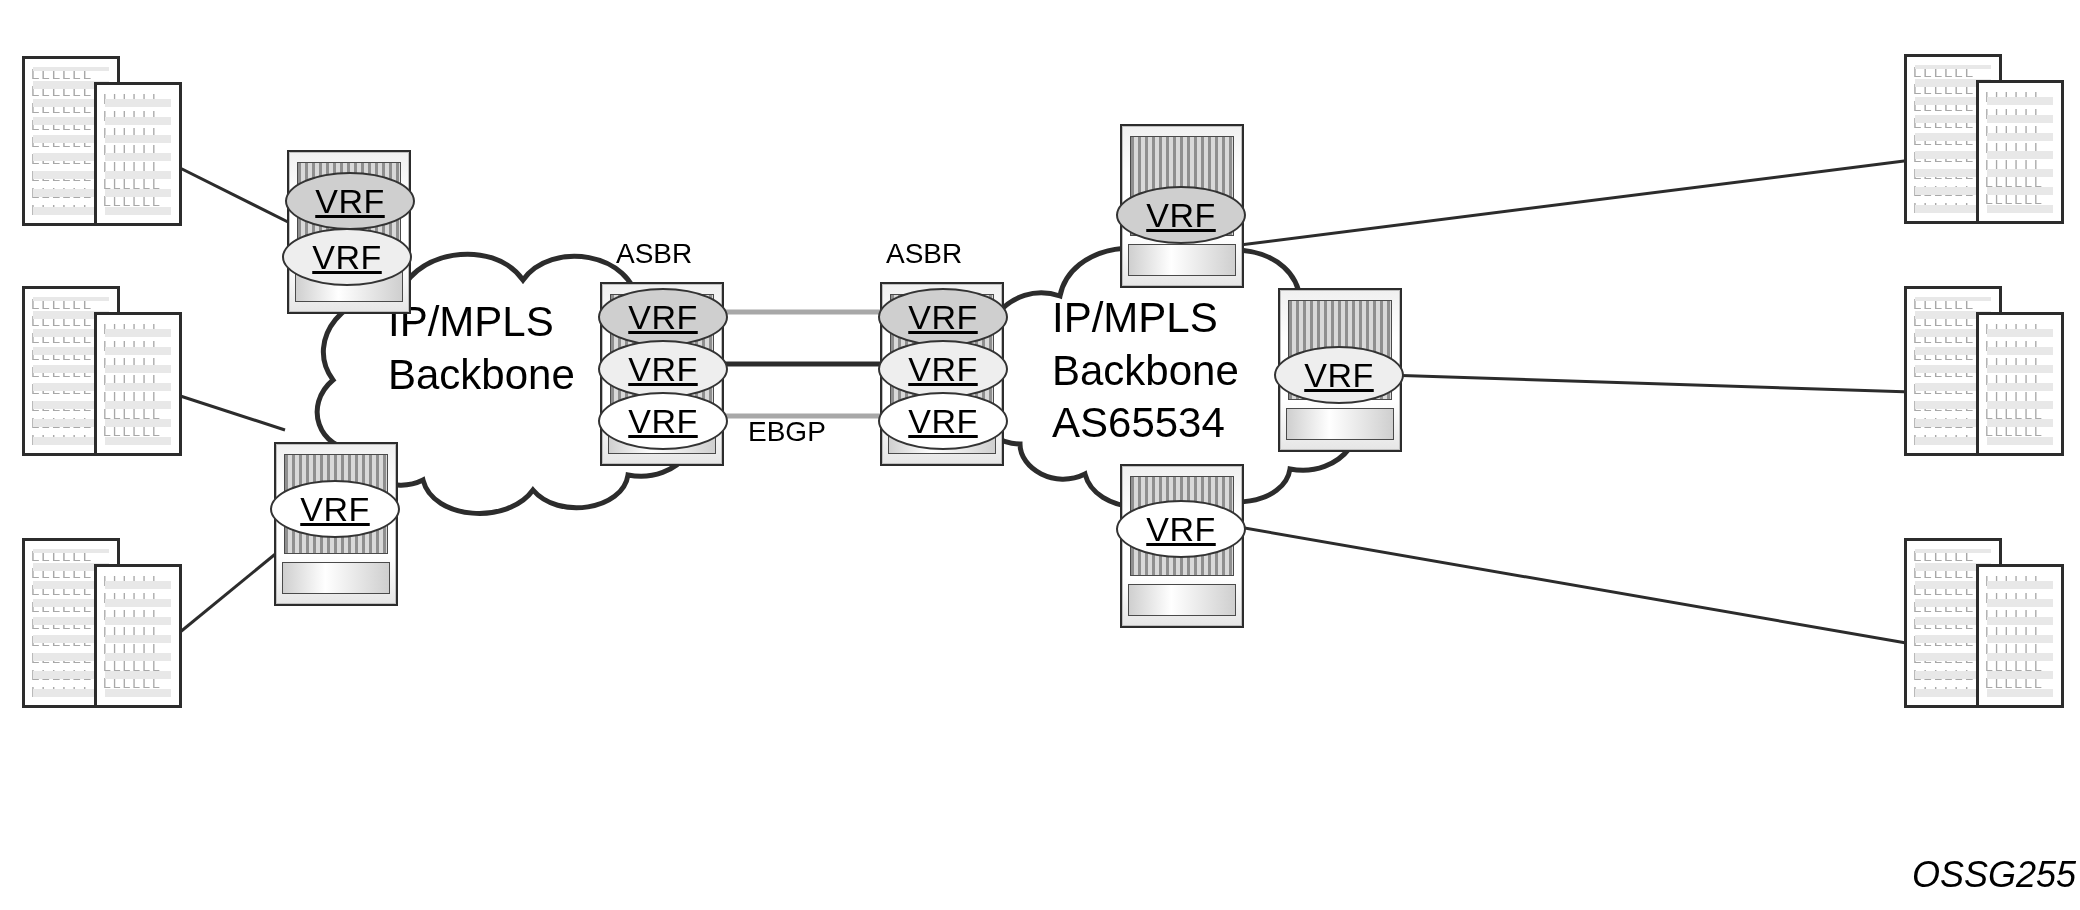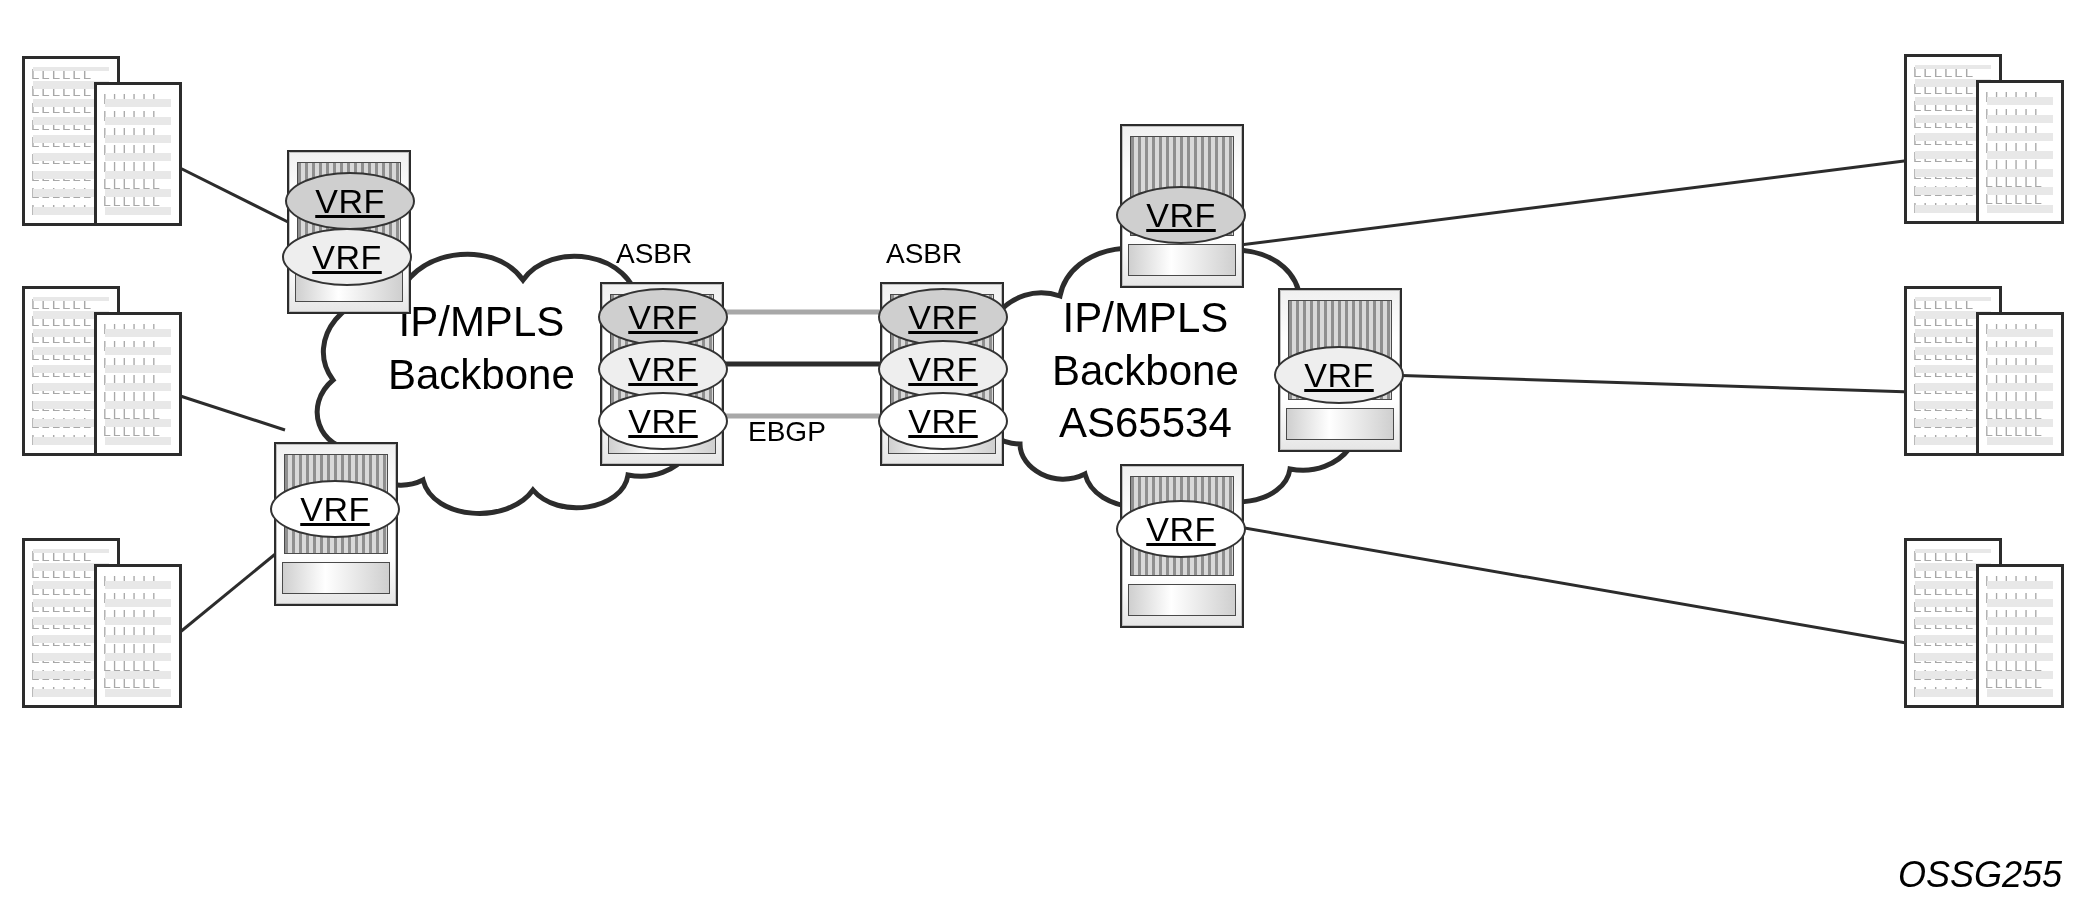--- a/index.html
+++ b/index.html
@@ -18,21 +18,21 @@
   }
   
   .cloud {
     position: absolute;
     width: 420px;
     height: 300px;
   }
   .cloud svg { width: 100%; height: 100%; display: block; }
   .cloud-label {
     position: absolute;
-    text-align: center;
+    text-align: left;
     font-size: 42px;
     line-height: 1.25;
     white-space: nowrap;
   }
   
   .router {
     position: absolute;
     width: 120px;
     height: 160px;
     border: 2px solid #2c2c2c;
@@ -235,15 +235,15 @@
     </div>
   <div class="buildings" style="left:1904px; top:286px;">
       <div class="b1"></div>
       <div class="b2"></div>
     </div>
   <div class="buildings" style="left:1904px; top:538px;">
       <div class="b1"></div>
       <div class="b2"></div>
     </div>
 
-  <div class="label small-italic" style="right:18px; bottom:14px;">OSSG255</div>
+  <div class="label small-italic" style="right:4px; bottom:14px;">OSSG255</div>
 
 </div>
 
 </body></html>

